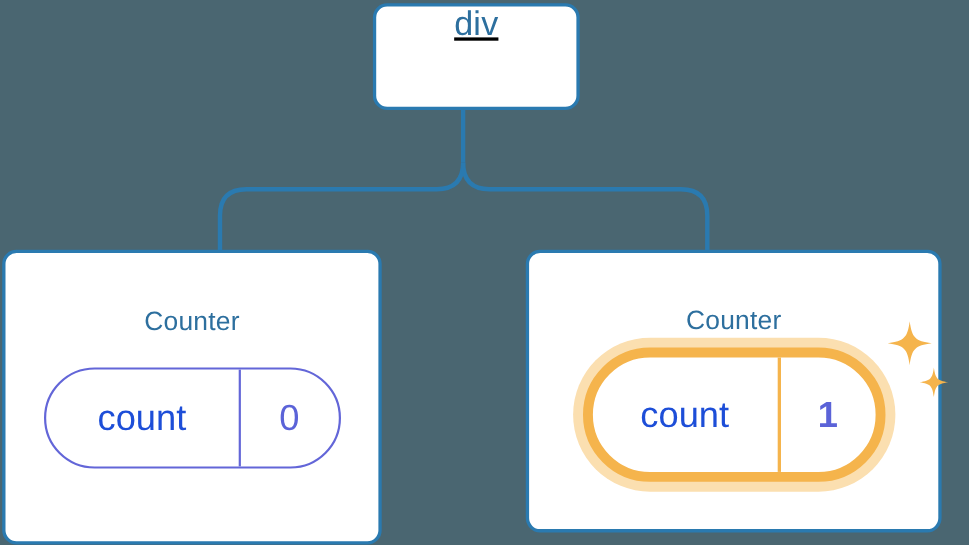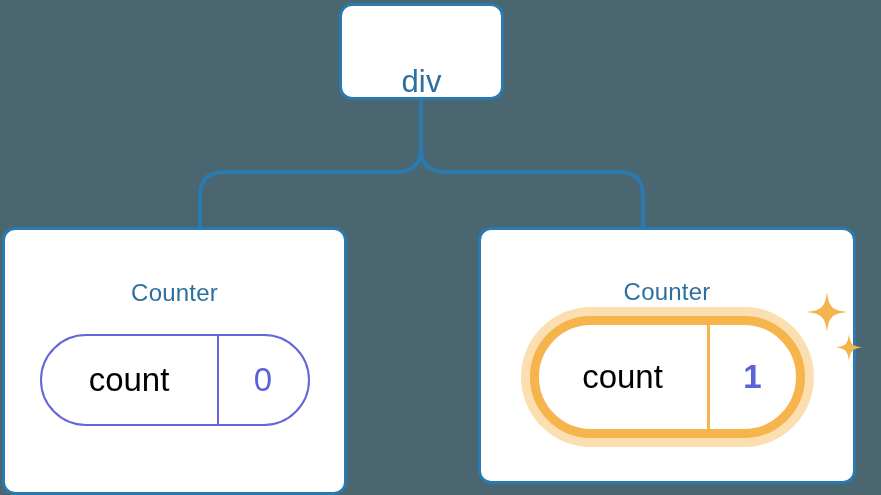--- a/index.html
+++ b/index.html
@@ -38,25 +38,26 @@
     border: 3px solid #2a7ab0;
     border-radius: 13px;
     box-sizing: border-box;
     z-index: 2;
   }
 
   
   #root-node {
     left: 339px;
     top: 3px;
-    width: 165px;
+    width: 188px;
     height: 97px;
     display: flex;
-    align-items: flex-end;
+    align-items: flex-start;
     justify-content: center;
+    text-decoration: underline;
   }
   #root-node .node-title {
     color: #2d6f9e;
     font-size: 31px;
     letter-spacing: 0.2px;
     line-height: 1;
   }
 
   
   .card {
@@ -125,21 +126,21 @@
     width: 3px;
     background: #f5b44c;
   }
 
   .pill-key, .pill-val {
     display: flex;
     align-items: center;
     justify-content: center;
     box-sizing: border-box;
   }
-  .pill-key { color: #000000; }
+  .pill-key { color: #1d4ed8; }
   .pill-val { color: #5b63d8; }
 
   
   .pill.plain .pill-key { width: 175px; font-size: 33px; }
   .pill.plain .pill-val { width: 89px;  font-size: 33px; }
 
   
   .pill.highlight .pill-key { width: 168px; font-size: 33px; }
   .pill.highlight .pill-val { width: 86px;  font-size: 33px; font-weight: bold; }
 

